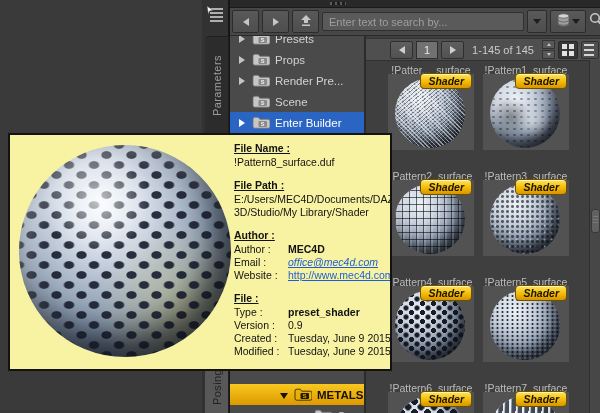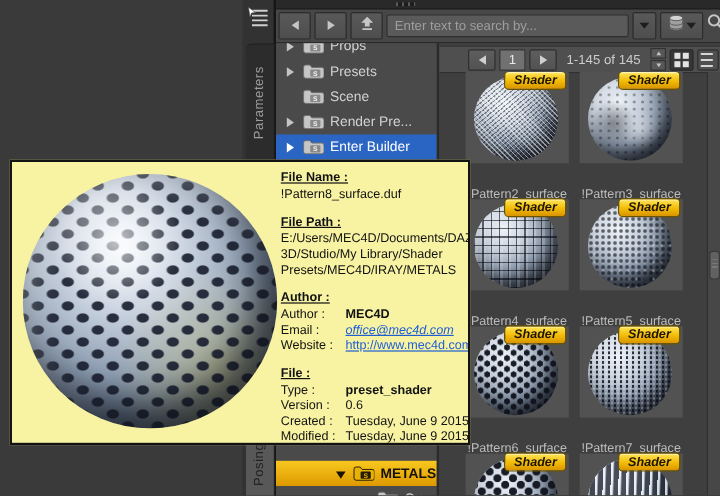--- a/index.html
+++ b/index.html
@@ -225,48 +225,48 @@
   <div id="tree-pane">
     <div id="tree-rows">
 
     <div class="tree-row">
           <span class="ar ar-right"></span>
           <svg class="fold" width="18" height="13" viewBox="0 0 18 13">
             <path class="fold-body" d="M1 3 q0-1.8 1.8-1.8 h3.4 l1.6 2 h8.4 q1.8 0 1.8 1.8 v5.4 q0 1.8-1.8 1.8 h-13.4 q-1.8 0-1.8-1.8 z"></path>
             <rect class="fold-sbox" x="6.5" y="5" width="8.5" height="6" rx="1"></rect>
             <text class="fold-s" x="10.7" y="10" text-anchor="middle" font-size="5.6" font-weight="bold">S</text>
           </svg>
-          <span class="tree-label">Props</span>
+          <span class="tree-label">Presets</span>
         </div>
         <div class="tree-row">
           <span class="ar ar-right"></span>
           <svg class="fold" width="18" height="13" viewBox="0 0 18 13">
             <path class="fold-body" d="M1 3 q0-1.8 1.8-1.8 h3.4 l1.6 2 h8.4 q1.8 0 1.8 1.8 v5.4 q0 1.8-1.8 1.8 h-13.4 q-1.8 0-1.8-1.8 z"></path>
             <rect class="fold-sbox" x="6.5" y="5" width="8.5" height="6" rx="1"></rect>
             <text class="fold-s" x="10.7" y="10" text-anchor="middle" font-size="5.6" font-weight="bold">S</text>
           </svg>
-          <span class="tree-label">Presets</span>
+          <span class="tree-label">Props</span>
+        </div>
+        <div class="tree-row">
+          <span class="ar ar-right"></span>
+          <svg class="fold" width="18" height="13" viewBox="0 0 18 13">
+            <path class="fold-body" d="M1 3 q0-1.8 1.8-1.8 h3.4 l1.6 2 h8.4 q1.8 0 1.8 1.8 v5.4 q0 1.8-1.8 1.8 h-13.4 q-1.8 0-1.8-1.8 z"></path>
+            <rect class="fold-sbox" x="6.5" y="5" width="8.5" height="6" rx="1"></rect>
+            <text class="fold-s" x="10.7" y="10" text-anchor="middle" font-size="5.6" font-weight="bold">S</text>
+          </svg>
+          <span class="tree-label">Render Pre...</span>
         </div>
         <div class="tree-row">
           <span class="ar"></span>
           <svg class="fold" width="18" height="13" viewBox="0 0 18 13">
             <path class="fold-body" d="M1 3 q0-1.8 1.8-1.8 h3.4 l1.6 2 h8.4 q1.8 0 1.8 1.8 v5.4 q0 1.8-1.8 1.8 h-13.4 q-1.8 0-1.8-1.8 z"></path>
             <rect class="fold-sbox" x="6.5" y="5" width="8.5" height="6" rx="1"></rect>
             <text class="fold-s" x="10.7" y="10" text-anchor="middle" font-size="5.6" font-weight="bold">S</text>
           </svg>
           <span class="tree-label">Scene</span>
-        </div>
-        <div class="tree-row">
-          <span class="ar ar-right"></span>
-          <svg class="fold" width="18" height="13" viewBox="0 0 18 13">
-            <path class="fold-body" d="M1 3 q0-1.8 1.8-1.8 h3.4 l1.6 2 h8.4 q1.8 0 1.8 1.8 v5.4 q0 1.8-1.8 1.8 h-13.4 q-1.8 0-1.8-1.8 z"></path>
-            <rect class="fold-sbox" x="6.5" y="5" width="8.5" height="6" rx="1"></rect>
-            <text class="fold-s" x="10.7" y="10" text-anchor="middle" font-size="5.6" font-weight="bold">S</text>
-          </svg>
-          <span class="tree-label">Render Pre...</span>
         </div>
         <div class="tree-row sel-blue">
           <span class="ar ar-right"></span>
           <svg class="fold" width="18" height="13" viewBox="0 0 18 13">
             <path class="fold-body" d="M1 3 q0-1.8 1.8-1.8 h3.4 l1.6 2 h8.4 q1.8 0 1.8 1.8 v5.4 q0 1.8-1.8 1.8 h-13.4 q-1.8 0-1.8-1.8 z"></path>
             <rect class="fold-sbox" x="6.5" y="5" width="8.5" height="6" rx="1"></rect>
             <text class="fold-s" x="10.7" y="10" text-anchor="middle" font-size="5.6" font-weight="bold">S</text>
           </svg>
           <span class="tree-label">Enter Builder</span>
         </div>
@@ -312,20 +312,23 @@
         <div class="spin-btn spin-dn">
             <i></i>
           </div>
       </div>
       <div id="view-grid" title=""></div>
       <div id="view-list"></div>
     </div>
 
     <div id="grid">
 
+        <div class="g-label-row">
+          <span class="g-label gl-left">!Patter..._surface</span><span class="g-label gl-right">!Pattern1_surface</span>
+        </div>
         <div class="g-thumb-row">
           <div class="thumb">
             <div class="sphere tx-crinkle"></div>
             <div class="badge"><span>Shader</span></div>
           </div><div class="thumb">
             <div class="sphere tx-hammered"></div>
             <div class="badge"><span>Shader</span></div>
           </div>
         </div>
 
@@ -375,25 +378,24 @@
 </div>
 
 <div id="tooltip">
   <div id="preview-sphere"></div>
   <div id="tip-text">
     <div class="tip-h first">File Name :</div>
     <div class="plain">!Pattern8_surface.duf</div>
     <div class="tip-h">File Path :</div>
     <div class="plain">E:/Users/MEC4D/Documents/DAZ</div>
     <div class="plain">3D/Studio/My Library/Shader</div>
-    <div class="plain">Presets/MEC4D/IRAY/METALS</div>
     <div class="tip-h">Author :</div>
     <div class="kv"><span class="k">Author :</span><span class="v-bold">MEC4D</span></div>
     <div class="kv"><span class="k">Email :</span><span class="link it">office@mec4d.com</span></div>
     <div class="kv"><span class="k">Website :</span><span class="link">http://www.mec4d.com</span></div>
     <div class="tip-h">File :</div>
     <div class="kv"><span class="k">Type :</span><span class="v-bold">preset_shader</span></div>
-    <div class="kv"><span class="k">Version :</span><span>0.6</span></div>
+    <div class="kv"><span class="k">Version :</span><span>0.9</span></div>
     <div class="kv"><span class="k">Created :</span><span>Tuesday, June 9 2015 6:30 pm</span></div>
     <div class="kv"><span class="k">Modified :</span><span>Tuesday, June 9 2015 6:30 pm</span></div>
 
   </div>
 </div>
 
 </body></html>

